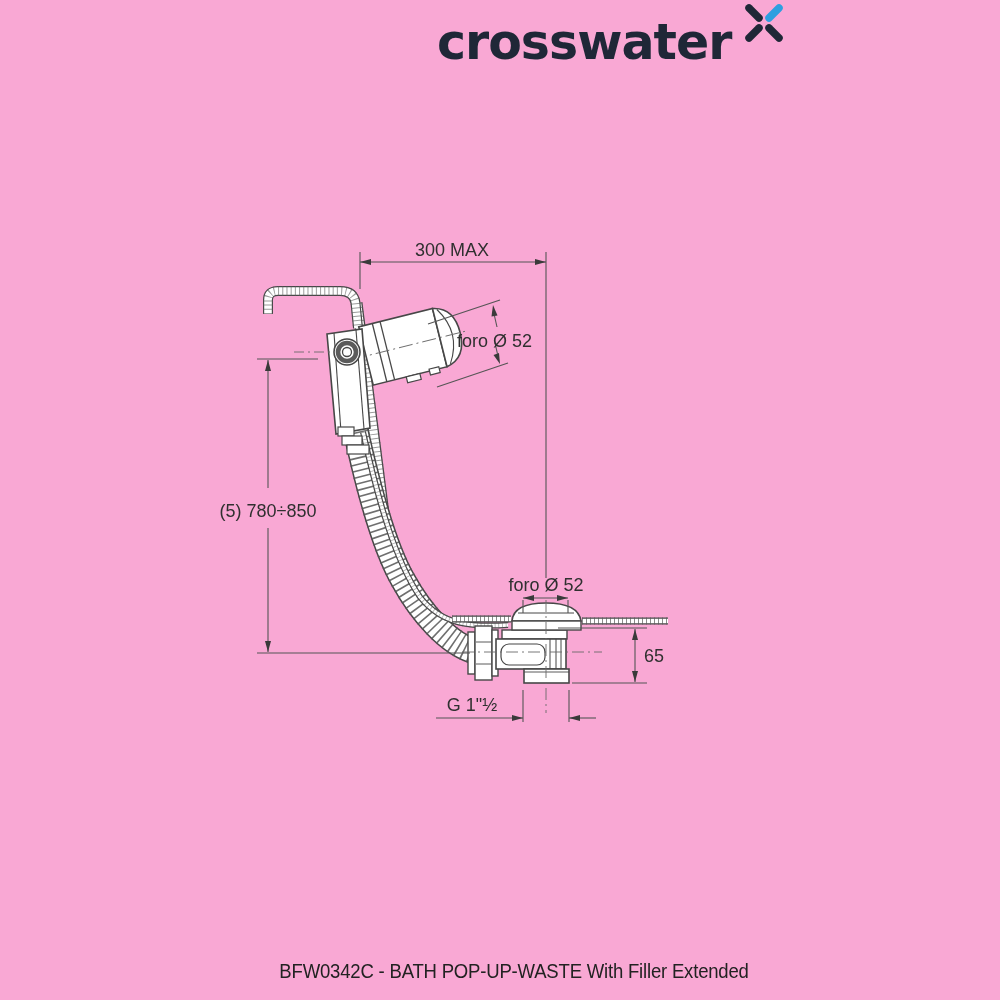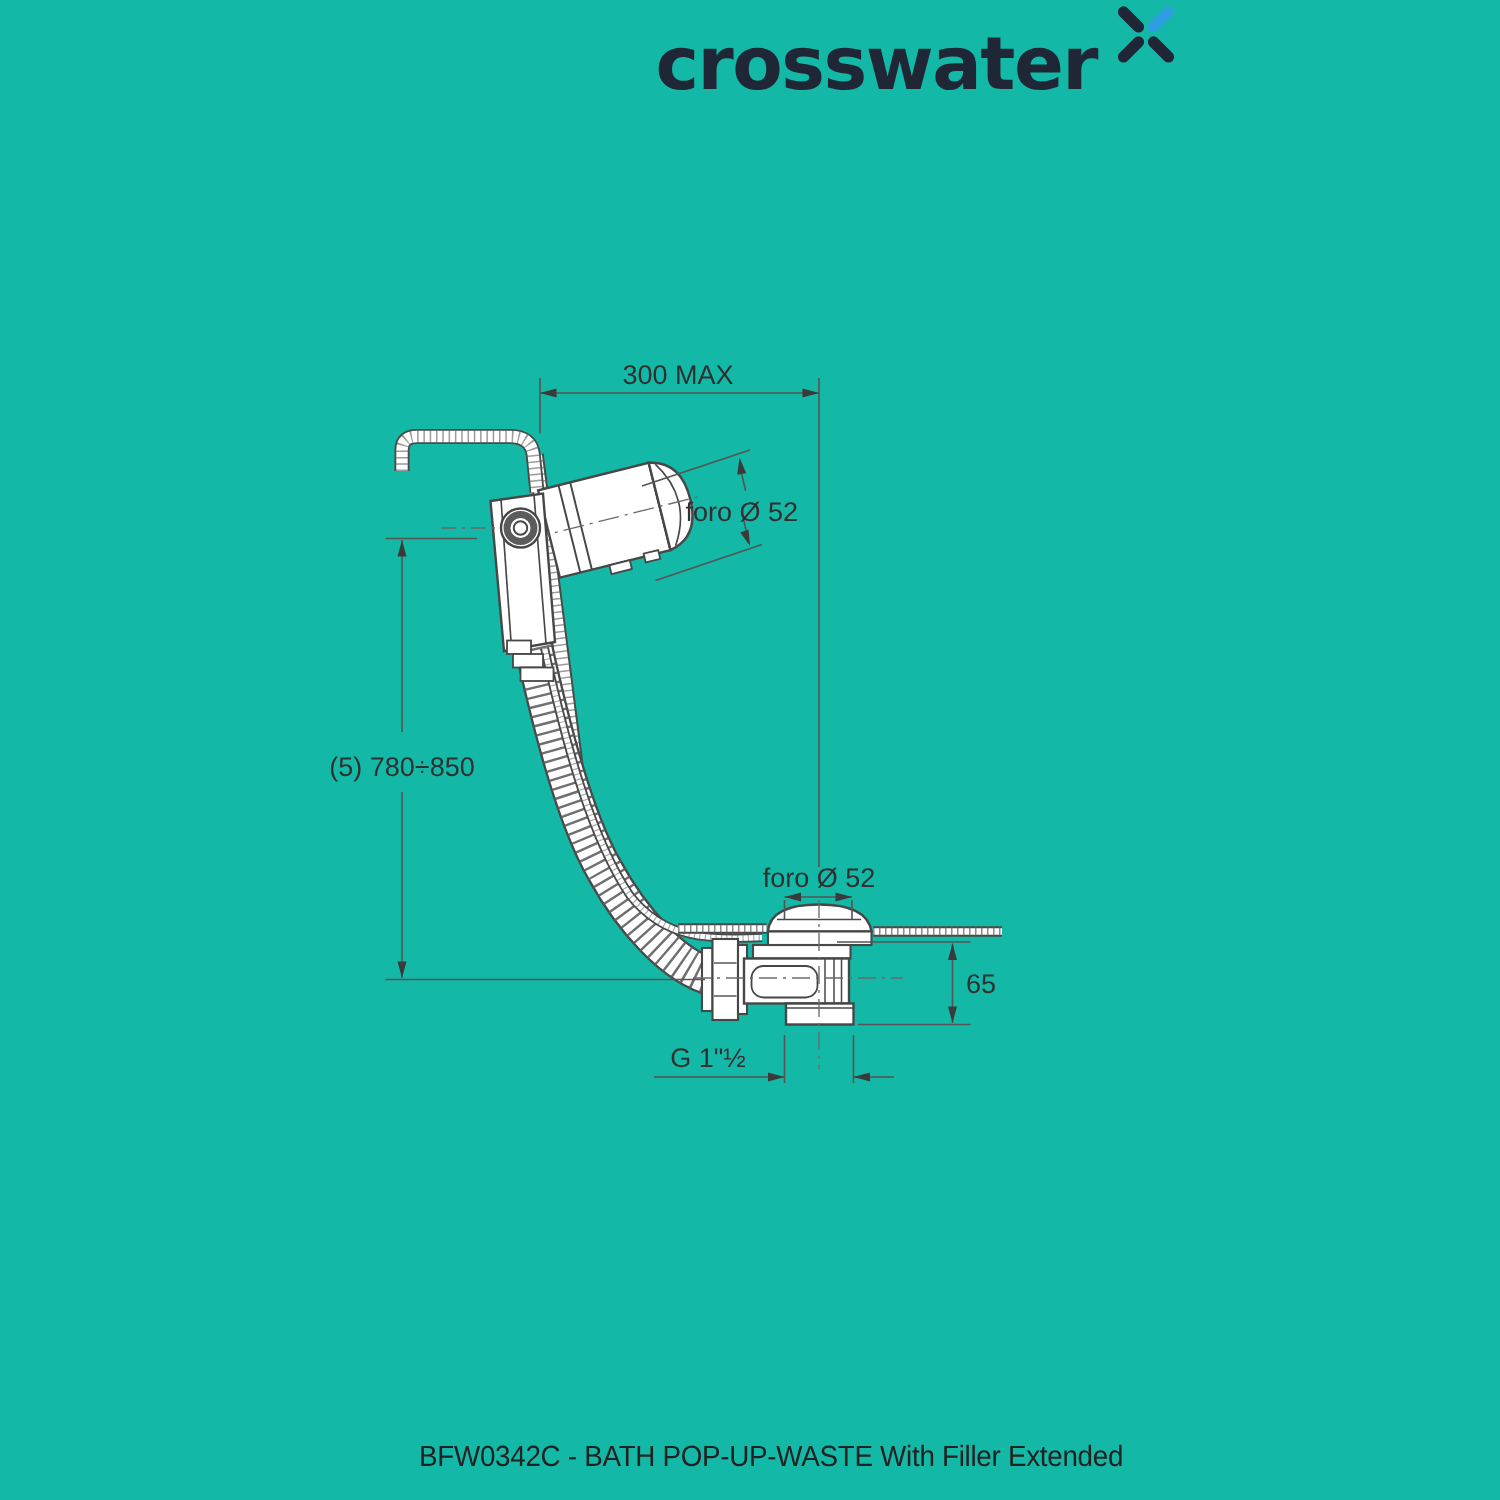--- a/index.html
+++ b/index.html
@@ -1,16 +1,16 @@
 <!DOCTYPE html>
 <html><head>
 <meta charset="utf-8">
 <style>
   html,body{margin:0;padding:0;background:#ffffff;}
-  .page{position:relative;width:1000px;height:1000px;background:#14b8a6;overflow:hidden;
+  .page{position:relative;width:1000px;height:1000px;background:#f9a8d4;overflow:hidden;
         font-family:"Liberation Sans", sans-serif;}
   
   .brand{position:absolute;left:0;top:0;width:1000px;height:110px;}
   .wordmark{position:absolute;left:437px;top:18px;font-family:"DejaVu Sans",sans-serif;
             font-weight:700;font-size:49px;letter-spacing:-1px;color:#1f2737;line-height:1;}
   .xmark{position:absolute;left:741px;top:0px;}
   
   .drawing{position:absolute;left:0;top:0;width:1000px;height:1000px;}
   .dim-text{font-family:"Liberation Sans",sans-serif;font-size:18px;fill:#303030;}
   

